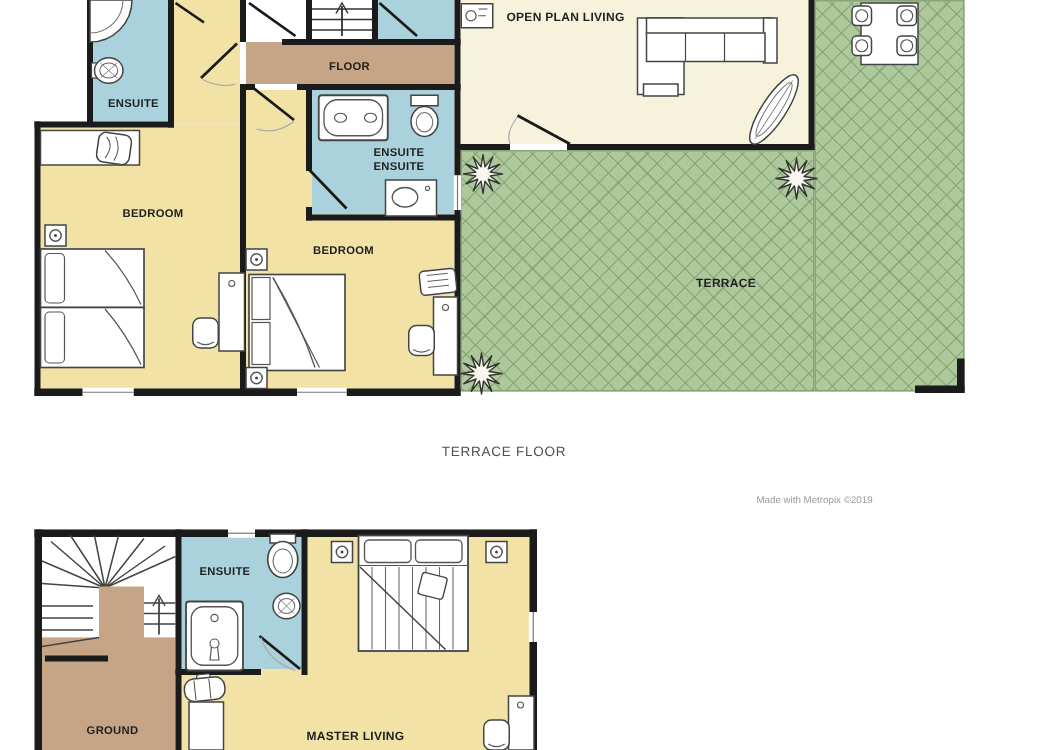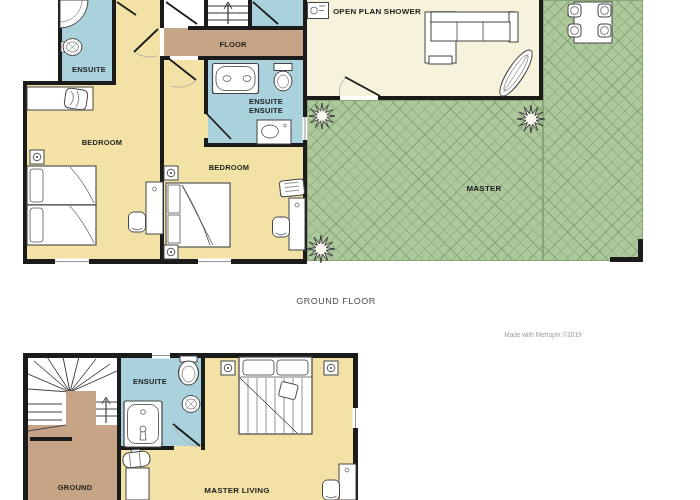--- a/index.html
+++ b/index.html
@@ -305,24 +305,24 @@
     </g>
     <g>
       <rect x="339" y="464" width="17" height="36" fill="#fff" stroke="#444" stroke-width="1"></rect>
       <circle cx="347" cy="470" r="2" fill="none" stroke="#555" stroke-width=".7"></circle>
     </g>
     <use href="#chair" x="331" y="490"></use>
   </svg>
 
   <div class="lbl" style="left:89px;top:69px">ENSUITE</div>
   <div class="lbl" style="left:233px;top:44px">FLOOR</div>
-  <div class="lbl big" style="left:377px;top:12px">OPEN PLAN SHOWER</div>
+  <div class="lbl big" style="left:377px;top:12px">OPEN PLAN LIVING</div>
   <div class="lbl wrap" style="left:266px;top:106px">ENSUITE ENSUITE</div>
   <div class="lbl" style="left:102px;top:142px">BEDROOM</div>
   <div class="lbl" style="left:229px;top:167px">BEDROOM</div>
-  <div class="lbl big" style="left:484px;top:189px">MASTER</div>
-  <div class="caption" style="left:336px;top:301px">GROUND FLOOR</div>
+  <div class="lbl big" style="left:484px;top:189px">TERRACE</div>
+  <div class="caption" style="left:336px;top:301px">TERRACE FLOOR</div>
   <div class="credit" style="left:543px;top:334px">Made with Metropix ©2019</div>
   <div class="lbl" style="left:150px;top:381px">ENSUITE</div>
   <div class="lbl" style="left:75px;top:487px">GROUND</div>
   <div class="lbl big" style="left:237px;top:491px">MASTER LIVING</div>
 
 </div>
 
 </body></html>

